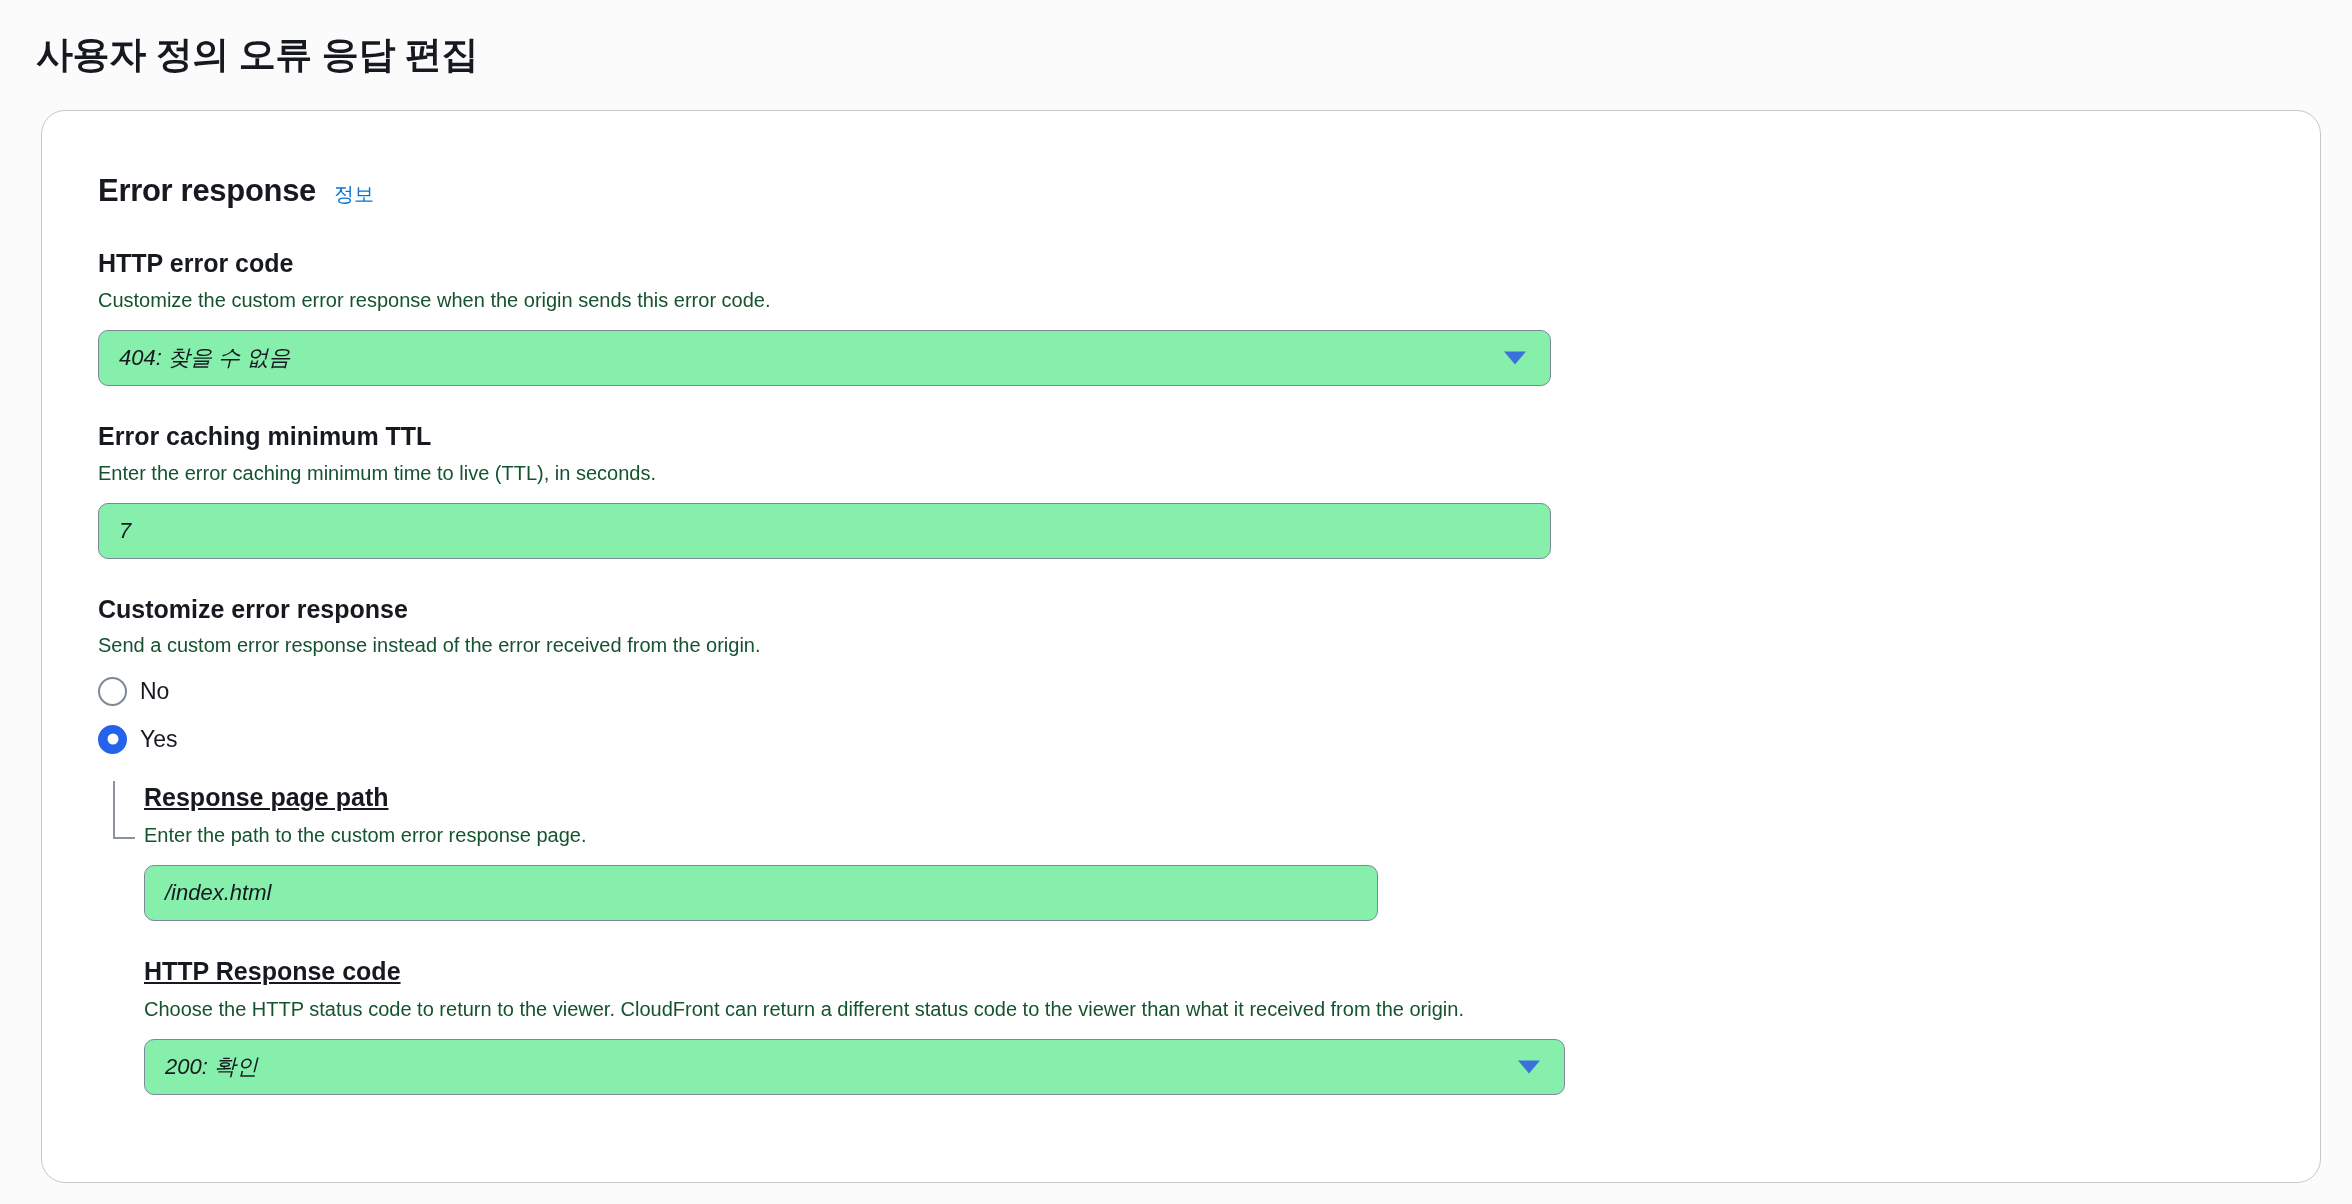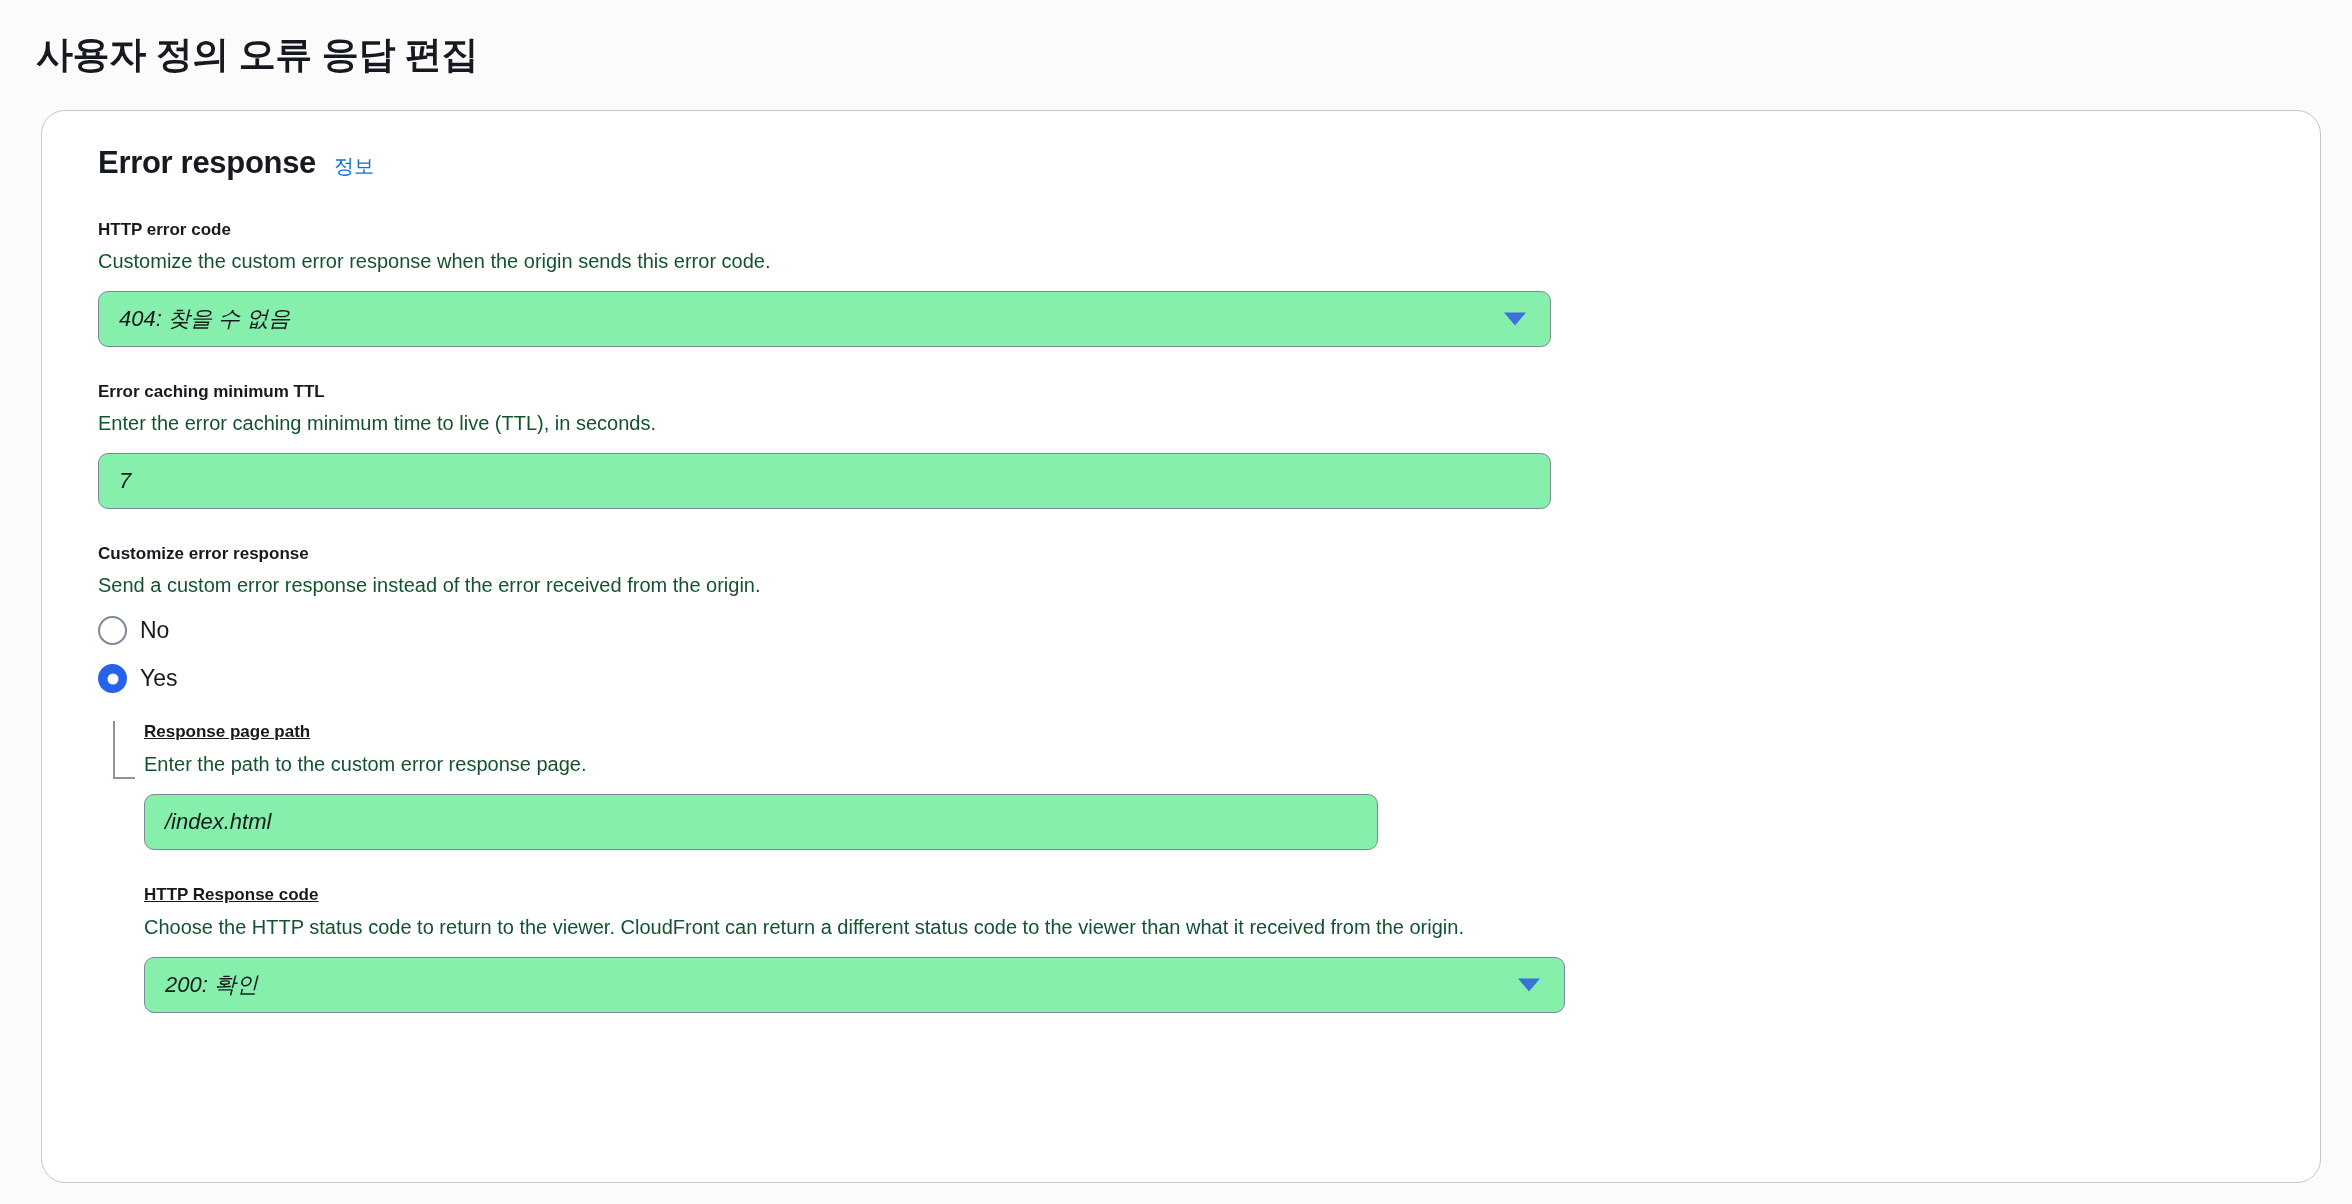--- a/index.html
+++ b/index.html
@@ -45,39 +45,40 @@
     padding: 34px 56px 0 56px;
     height: 100%;
   }
 
   
   .section-head {
     display: flex;
     align-items: baseline;
     gap: 18px;
     margin-bottom: 38px;
+    margin-top: 28px;
   }
   .section-title {
     font-size: 31px;
     font-weight: 700;
     letter-spacing: -0.3px;
     color: #16191f;
   }
   .info-link {
     font-size: 20px;
     color: #0972d3;
     text-decoration: none;
     font-weight: 400;
     cursor: pointer;
   }
 
   
   .field { margin-bottom: 34px; }
   .field-label {
-    font-size: 17px;
+    font-size: 25px;
     font-weight: 700;
     color: #16191f;
     line-height: 1.35;
     margin-bottom: 5px;
   }
   .field-desc {
     font-size: 20px;
     font-weight: 400;
     color: #14532d;
     line-height: 1.4;

